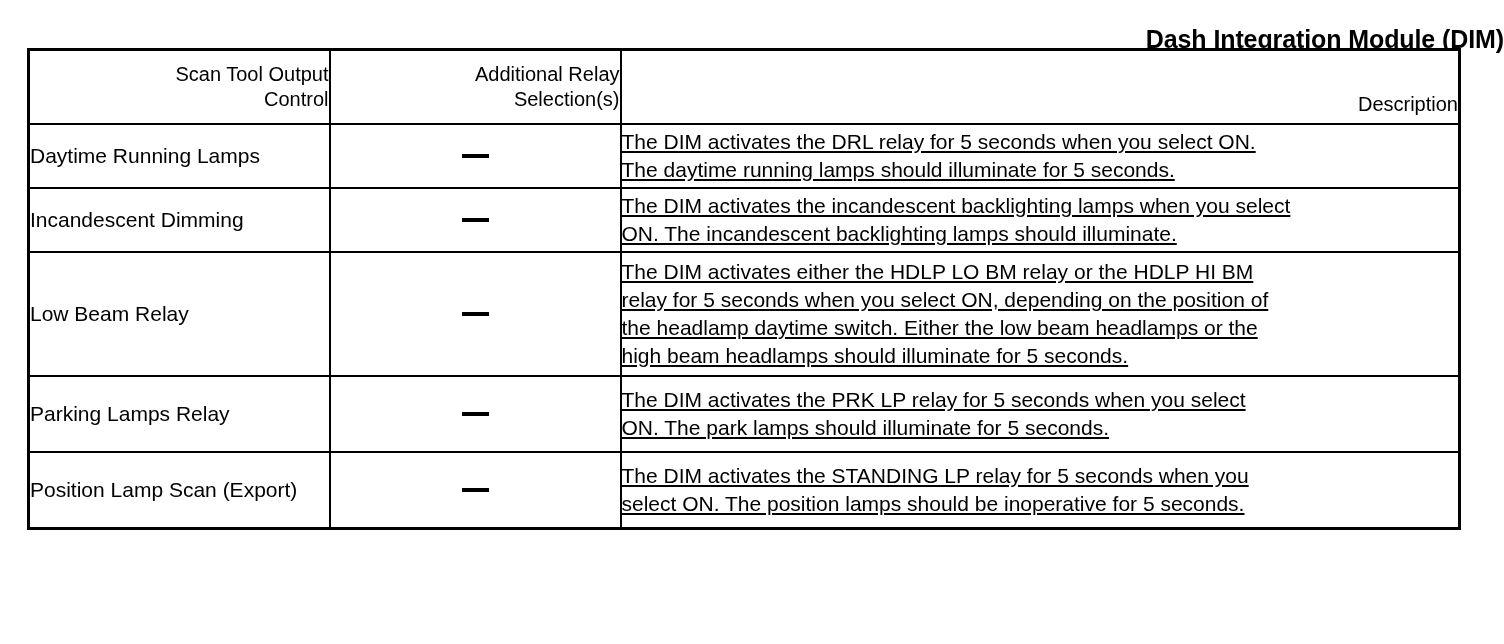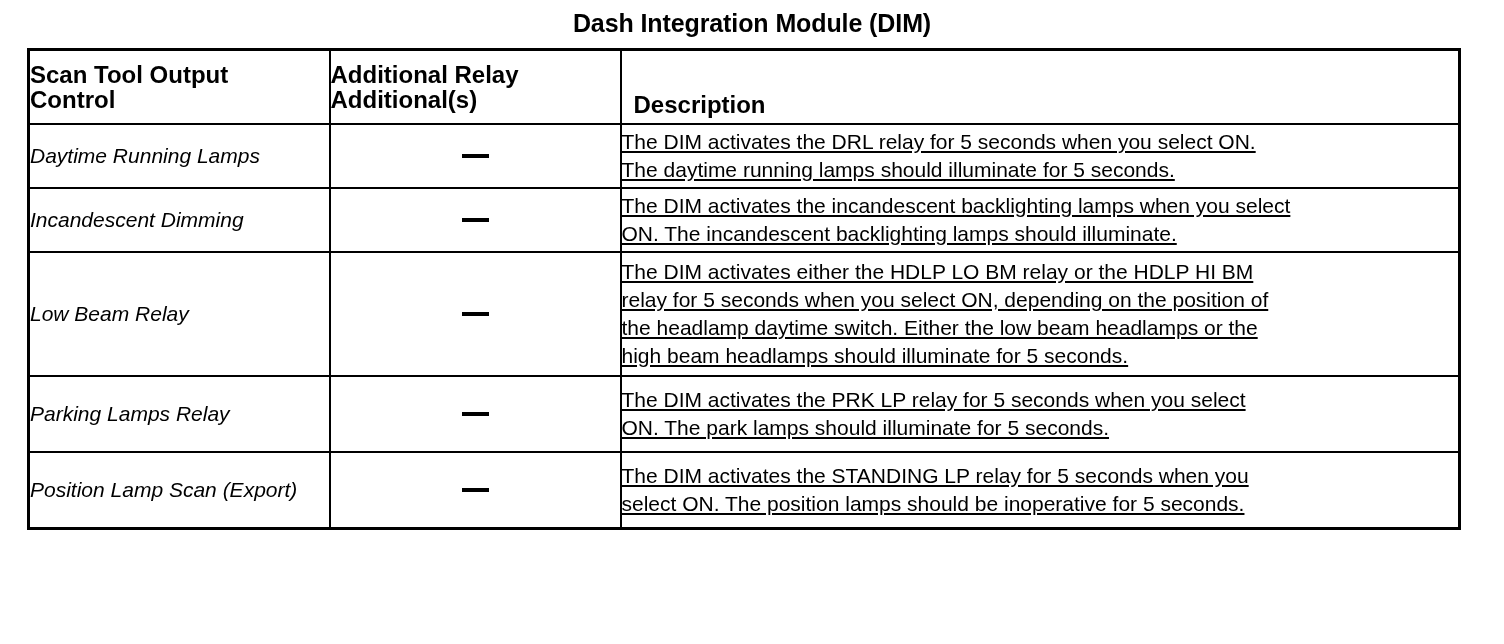--- a/index.html
+++ b/index.html
@@ -18,23 +18,23 @@
   .page {
     position: relative;
     width: 1504px;
     height: 644px;
     background: #ffffff;
   }
 
   .doc-title {
     position: absolute;
     left: 0;
-    top: 8px;
+    top: 24px;
     width: 1504px;
-    text-align: center;
+    text-align: right;
     font-size: 25px;
     font-weight: bold;
     letter-spacing: -0.1px;
     line-height: 30px;
   }
 
   .table-wrap {
     position: absolute;
     left: 27px;
     top: 48px;
@@ -60,40 +60,39 @@
   table.dim-table {
     border: 3px solid #000000;
   }
 
   col.c1 { width: 301px; }
   col.c2 { width: 291px; }
   col.c3 { width: 839px; }
 
   
   .hdr-cell {
-    text-align: left;
-    font-weight: bold;
-    font-size: 24px;
+    text-align: right;
+    font-weight: normal;
+    font-size: 20px;
     line-height: 25px;
     height: 66px;
     padding: 4px 6px;
   }
   .hdr-cell.desc {
     vertical-align: bottom;
     padding-bottom: 6px;
     padding-left: 12px;
   }
 
   
   .cell-name {
     font-size: 21px;
     line-height: 26px;
     padding: 6px 6px 6px 17px;
     text-align: left;
-    font-style: italic;
   }
   .cell-menu {
     text-align: center;
     font-size: 21px;
     line-height: 26px;
   }
   .dash {
     display: inline-block;
     width: 27px;
     height: 4px;
@@ -130,21 +129,21 @@
           <col class="c3">
       </colgroup>
       <thead>
         <tr>
           <th class="hdr-cell">
             <span>Scan Tool Output</span><br>
             <span>Control</span>
           </th>
           <th class="hdr-cell">
             <span>Additional Relay</span><br>
-            <span>Additional(s)</span>
+            <span>Selection(s)</span>
           </th>
           <th class="hdr-cell desc">
             <span>Description</span>
           </th>
         </tr>
       </thead>
       <tbody>
 
         <tr class="r-h2">
           <td class="cell-name">Daytime Running Lamps</td>

